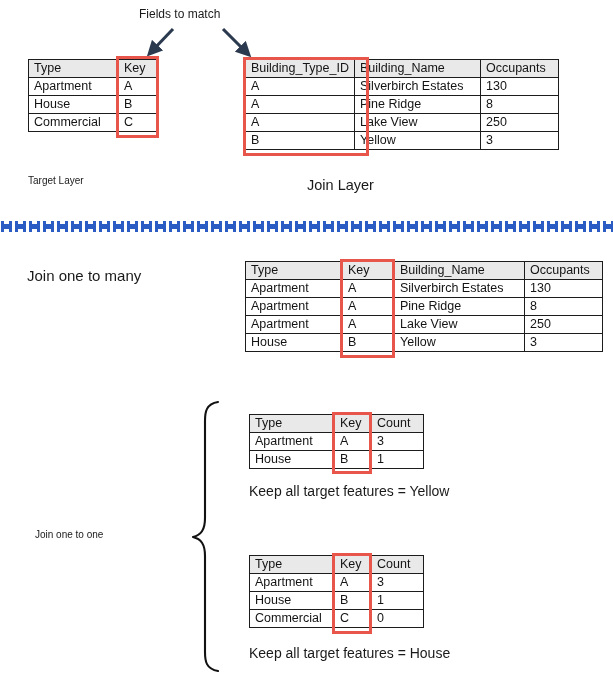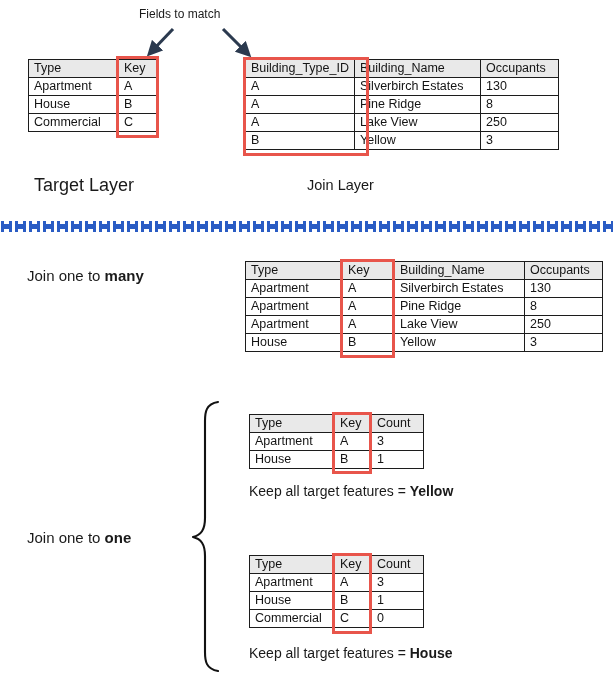--- a/index.html
+++ b/index.html
@@ -16,21 +16,21 @@
   .abs { position: absolute; }
 
   
   .txt {
     font-size: 13.5px;
     color: #1a1a1a;
     white-space: nowrap;
     line-height: 1;
   }
   .txt.big { font-size: 14.5px; }
-  .txt b { font-weight: bold; text-align: center; }
+  .txt b { font-weight: normal; text-align: center; }
 
   
   table.grid {
     border-collapse: collapse;
     table-layout: fixed;
     background: #ffffff;
   }
   table.grid td, table.grid th {
     border: 1px solid #1c1c1c;
     font-size: 12.5px;
@@ -167,21 +167,21 @@
       <tr>
         <td>B</td>
         <td>Yellow</td>
         <td>3</td>
       </tr>
     </tbody>
   </table>
 </div>
 <div class="abs redbox" style="left:243px; top:57px; width:126px; height:99px;"></div>
 
-<div class="abs txt big" style="left:34px; top:176px; font-size:18px;">Target Layer</div>
+<div class="abs txt big" style="left:28px; top:176px; font-size:10px;">Target Layer</div>
 <div class="abs txt big" style="left:307px; top:178px; font-size:14.5px;">Join Layer</div>
 
 <div class="abs divider" id="divider">
     <div class="dash" style="left: 1px;"></div>
     <div class="dash" style="left: 15px;"></div>
     <div class="dash" style="left: 29px;"></div>
     <div class="dash" style="left: 43px;"></div>
     <div class="dash" style="left: 57px;"></div>
     <div class="dash" style="left: 71px;"></div>
     <div class="dash" style="left: 85px;"></div>
@@ -273,21 +273,21 @@
     <path d="M218,402
              C206,404 205,412 205,421
              L205,518
              C205,530 201,535 193,537
              C201,539 205,544 205,556
              L205,652
              C205,661 206,669 218,671" fill="none" stroke="#121212" stroke-width="2.1" stroke-linecap="round" stroke-linejoin="round"></path>
   </g>
 </svg>
 
-<div class="abs txt big" style="left:27px; top:530px; font-size:15px;">
+<div class="abs txt big" style="left:35px; top:530px; font-size:10px;">
   <span>Join one to </span><b>one</b>
 </div>
 
 <div class="abs" style="left:249px; top:414px;">
   <table class="grid">
     <thead>
       <tr>
         <th style="width:85px">Type</th>
         <th style="width:37px">Key</th>
         <th style="width:52px">Count</th>

